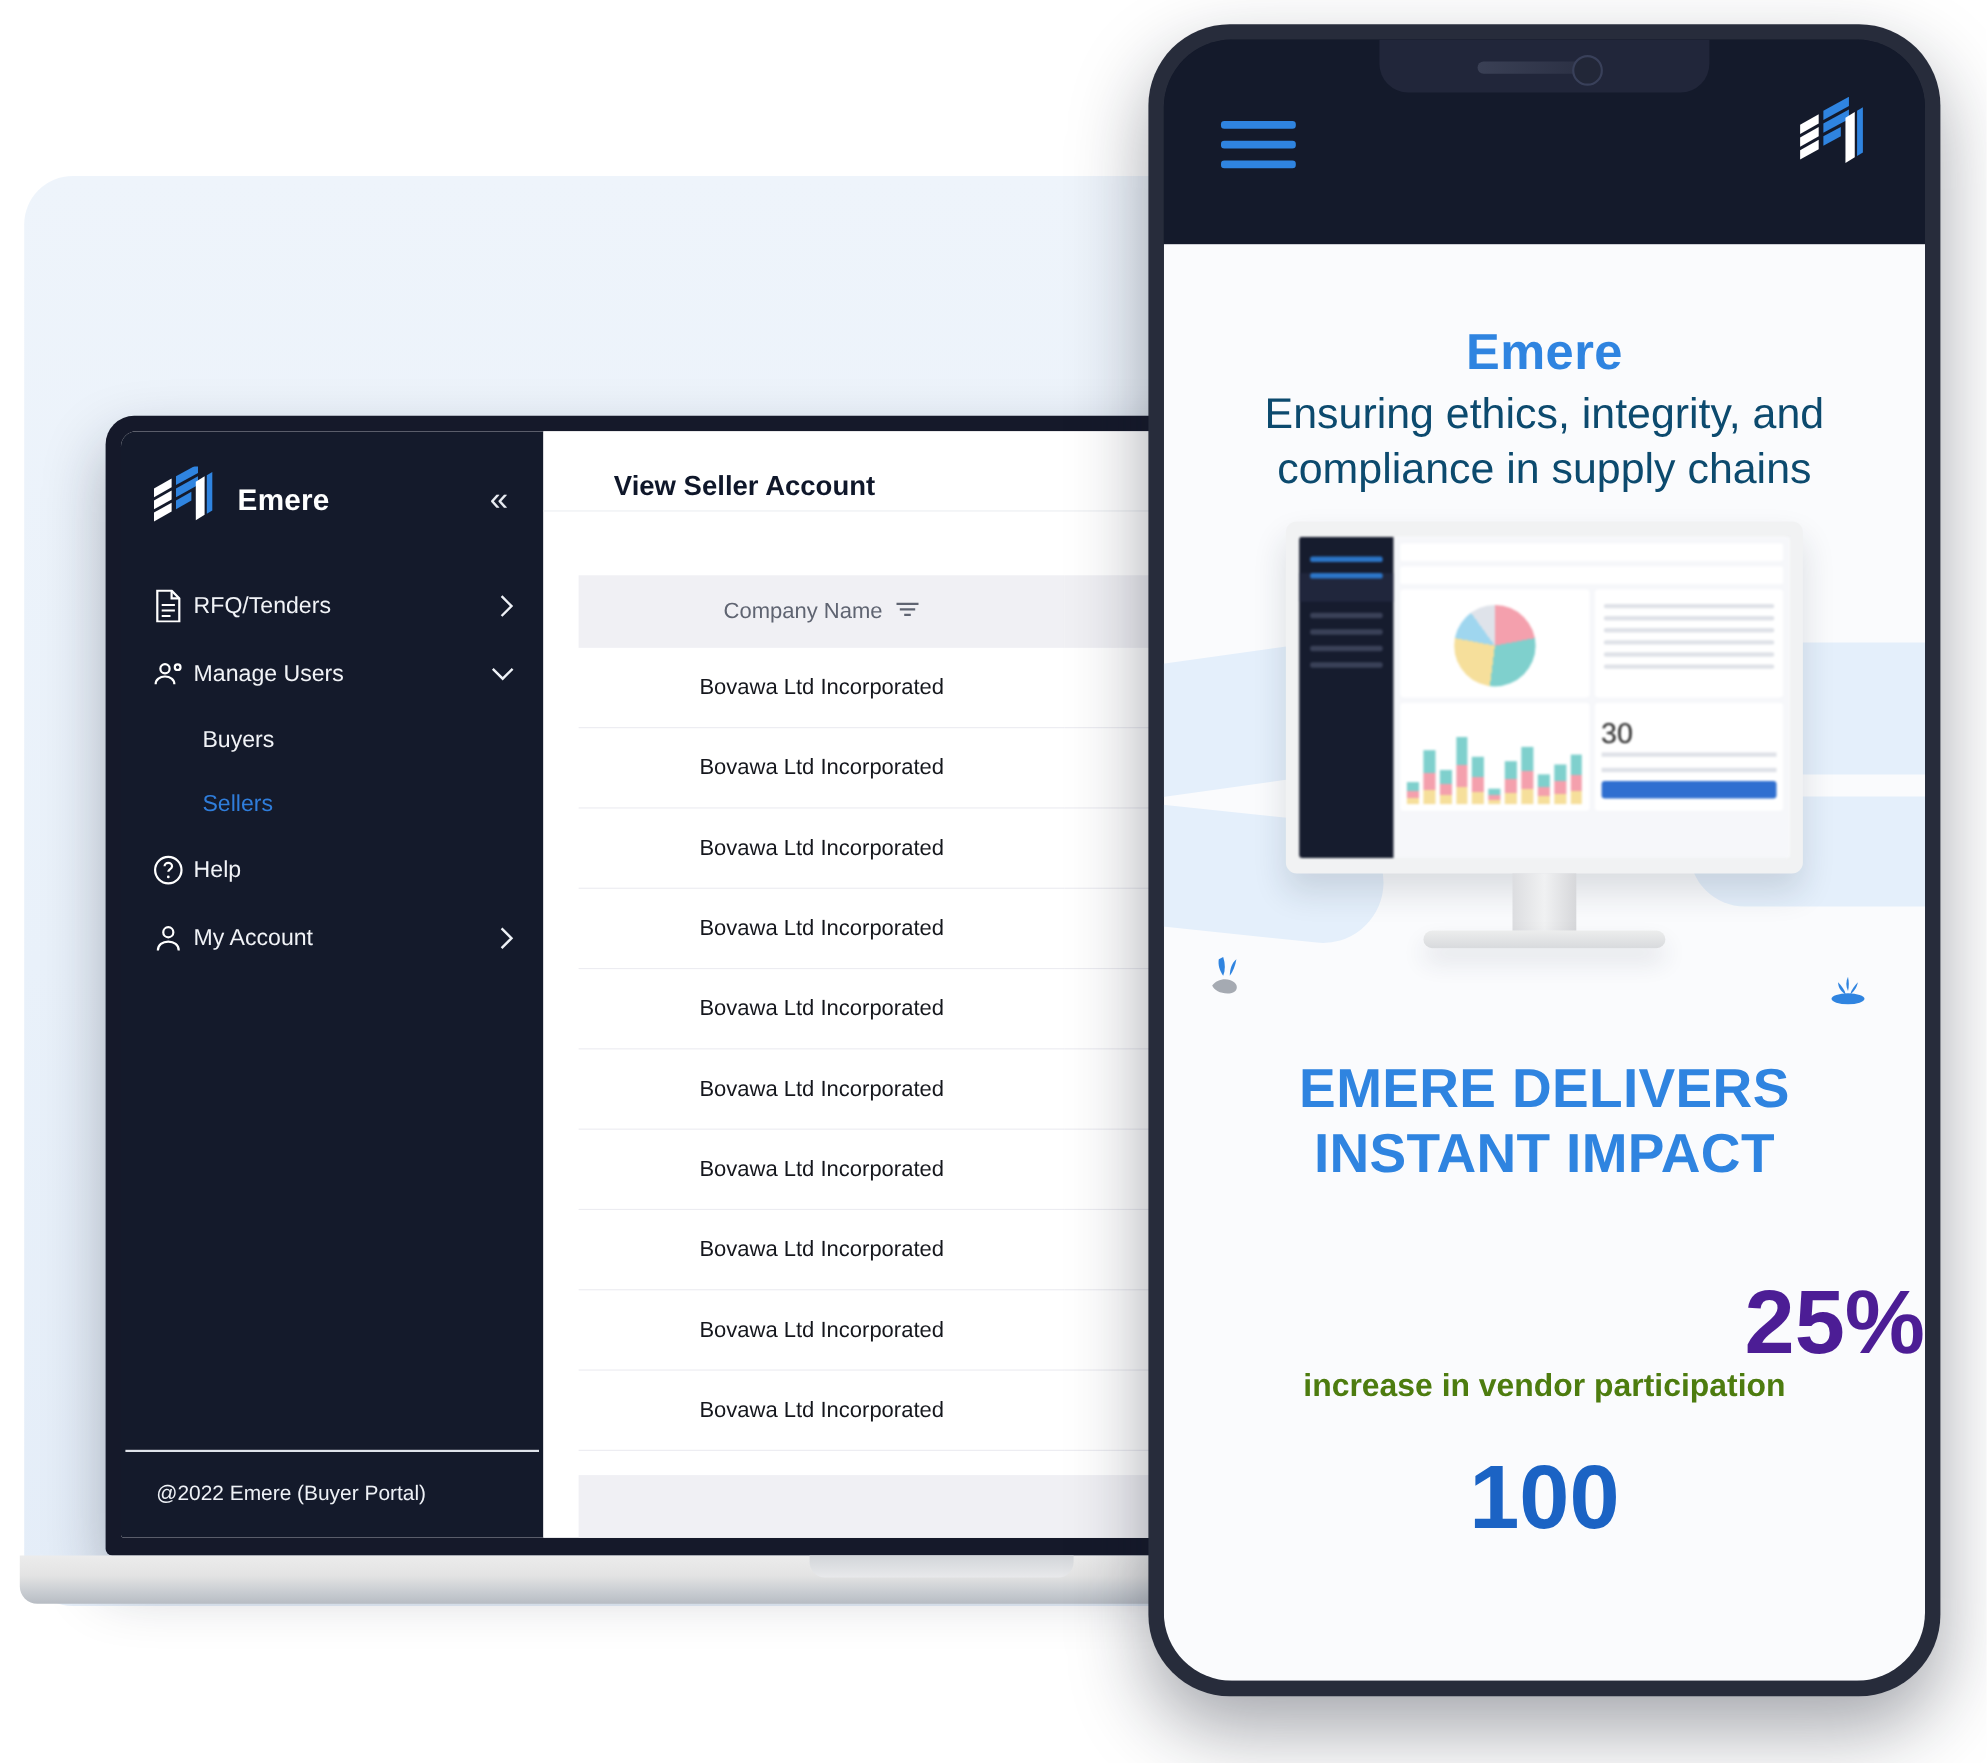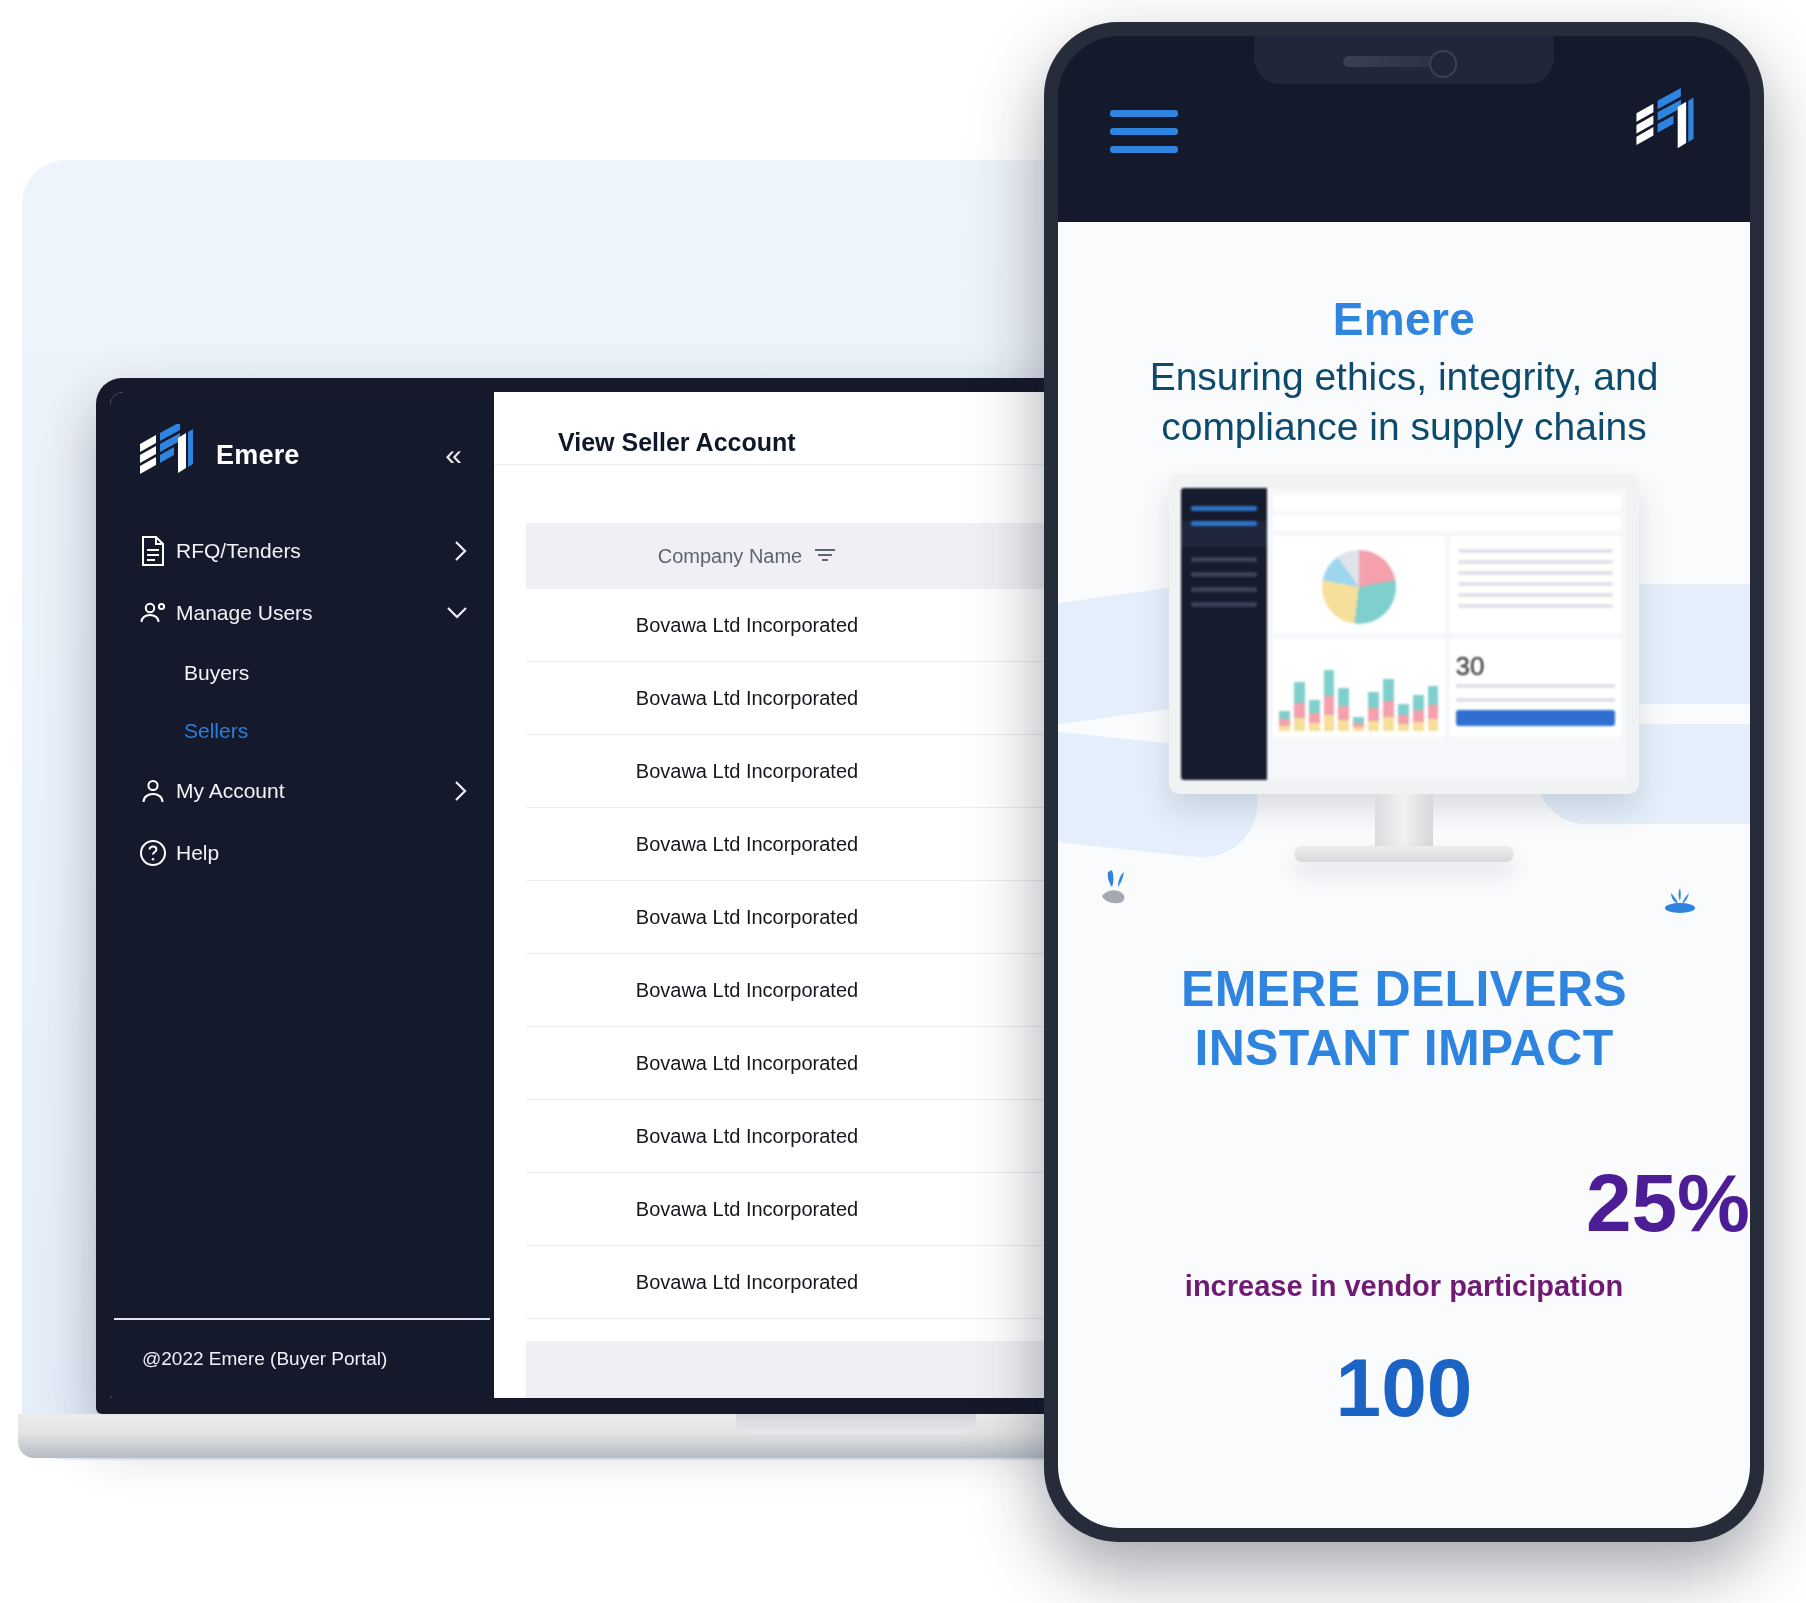--- a/index.html
+++ b/index.html
@@ -122,21 +122,21 @@
             background:linear-gradient(180deg,#eceded,#d8dadd);
             box-shadow:0 12px 22px rgba(40,50,70,.12);}
   .deco{position:absolute;}
   .deco-l{left:38px;top:392px;}
   .deco-r{right:46px;top:412px;}
 
   .ph-h2{text-align:center;font-size:50px;font-weight:700;color:#2f84e0;
          line-height:1.18;margin-top:56px;letter-spacing:.3px;}
   .ph-stat{text-align:right;font-size:82px;font-weight:700;color:#4c1d95;
            margin-top:84px;line-height:1;}
-  .ph-statlbl{text-align:center;font-size:29px;font-weight:700;color:#701a75;margin-top:26px;}
+  .ph-statlbl{text-align:center;font-size:29px;font-weight:700;color:#4d7c0f;}
   .ph-stat2{text-align:center;font-size:82px;font-weight:700;color:#1b63c4;
             margin-top:44px;line-height:1;}
 </style>
 </head>
 <body>
 
 <div class="bg-panel"></div>
 
 <div class="laptop">
   <div class="laptop-screen">
@@ -206,42 +206,42 @@
           <div class="sb-sub">
             <span class="sb-label">Buyers</span>
           </div>
 
           <div class="sb-sub active">
             <span class="sb-label">Sellers</span>
           </div>
 
           <div class="sb-item">
             <span class="sb-ico">
+              <svg width="28" height="28" viewBox="0 0 28 28" fill="none" stroke="#fff" stroke-width="2">
+                <circle cx="14" cy="14" r="12"></circle>
+                <path d="M10.6 10.6c0-1.9 1.6-3.2 3.4-3.2s3.4 1.2 3.4 3.1c0 2.6-3.4 2.5-3.4 5.1"></path>
+                <circle cx="14" cy="20.2" r="1.25" fill="#fff" stroke="none"></circle>
+              </svg>
+            </span>
+            <span class="sb-label">Help</span>
+          </div>
+
+          <div class="sb-item">
+            <span class="sb-ico">
               <svg width="24" height="26" viewBox="0 0 24 26" fill="none" stroke="#fff" stroke-width="2">
                 <circle cx="12" cy="7.5" r="4.6"></circle>
                   <path d="M2.5 24c0-5 4.3-8 9.5-8s9.5 3 9.5 8"></path>
               </svg>
             </span>
             <span class="sb-label">My Account</span>
             <span class="sb-caret">
               <svg width="14" height="22" viewBox="0 0 14 22" fill="none" stroke="#eef1f6" stroke-width="2.2">
                   <path d="M2 2l9 9-9 9"></path>
                 </svg>
             </span>
-          </div>
-
-          <div class="sb-item">
-            <span class="sb-ico">
-              <svg width="28" height="28" viewBox="0 0 28 28" fill="none" stroke="#fff" stroke-width="2">
-                <circle cx="14" cy="14" r="12"></circle>
-                <path d="M10.6 10.6c0-1.9 1.6-3.2 3.4-3.2s3.4 1.2 3.4 3.1c0 2.6-3.4 2.5-3.4 5.1"></path>
-                <circle cx="14" cy="20.2" r="1.25" fill="#fff" stroke="none"></circle>
-              </svg>
-            </span>
-            <span class="sb-label">Help</span>
           </div>
 
         </div>
 
         <div class="sb-spacer"></div>
         <div class="sb-divider"></div>
         <div class="sb-footer">@2022 Emere (Buyer Portal)</div>
       </div>
 
       <div class="content">

